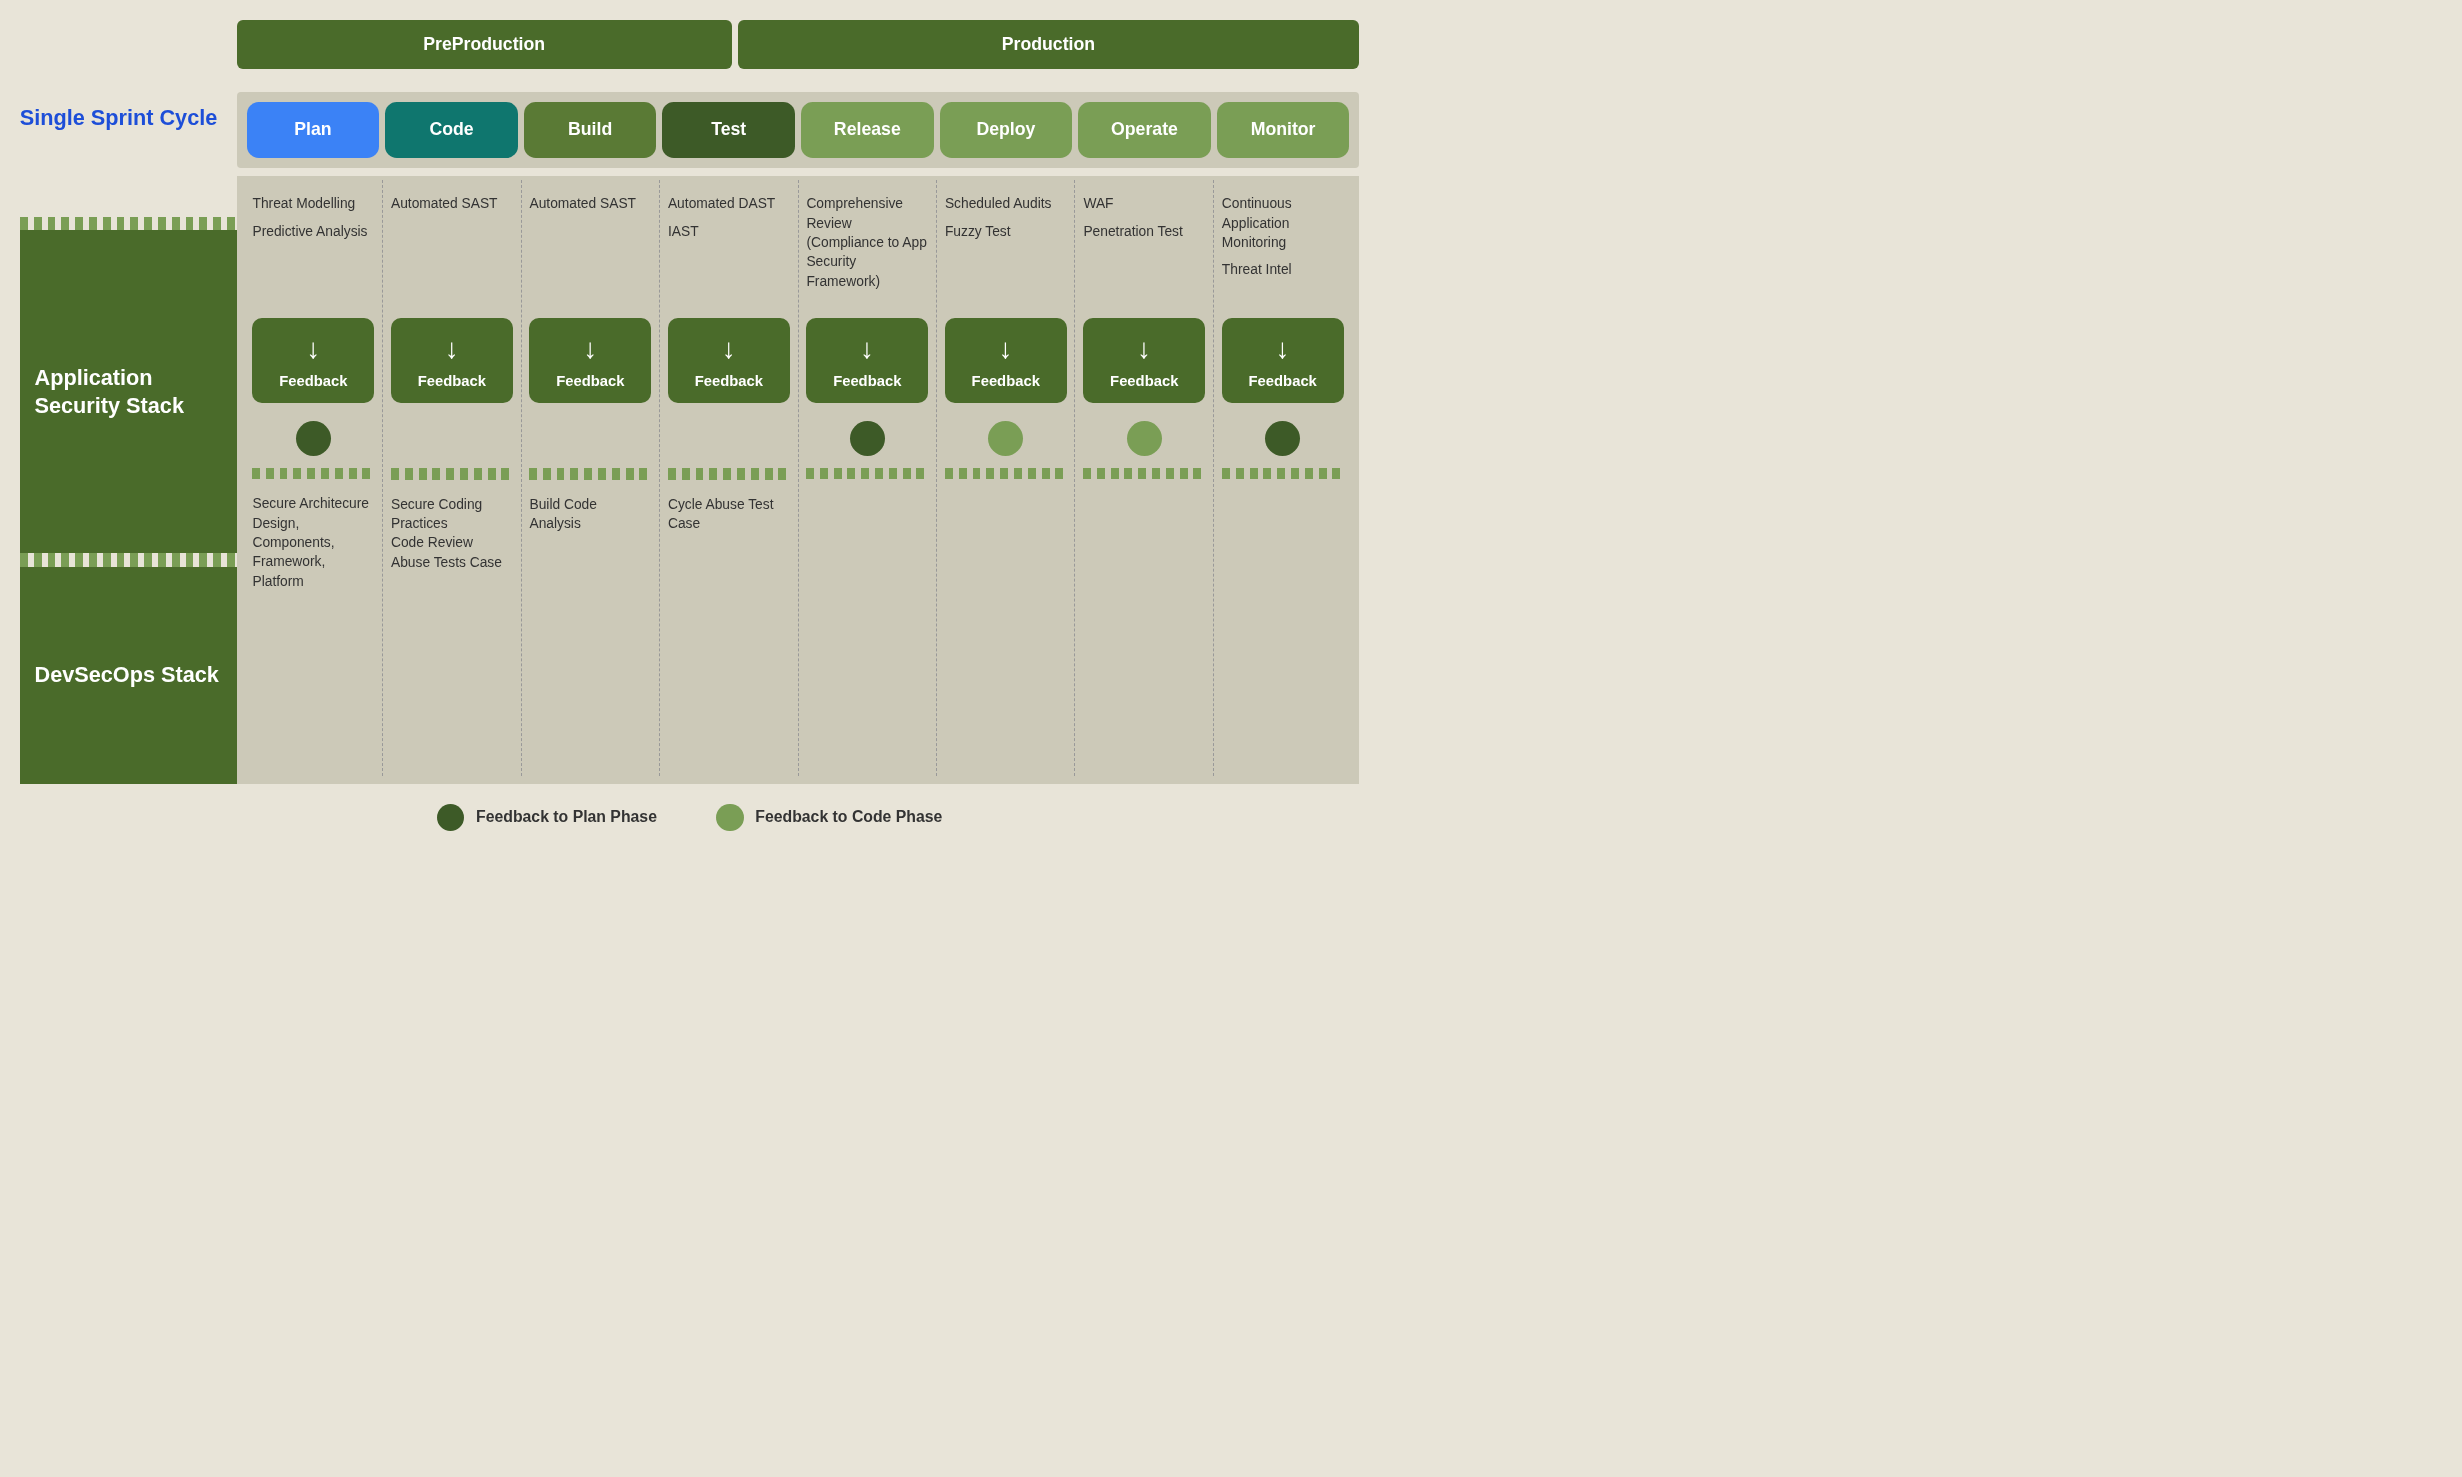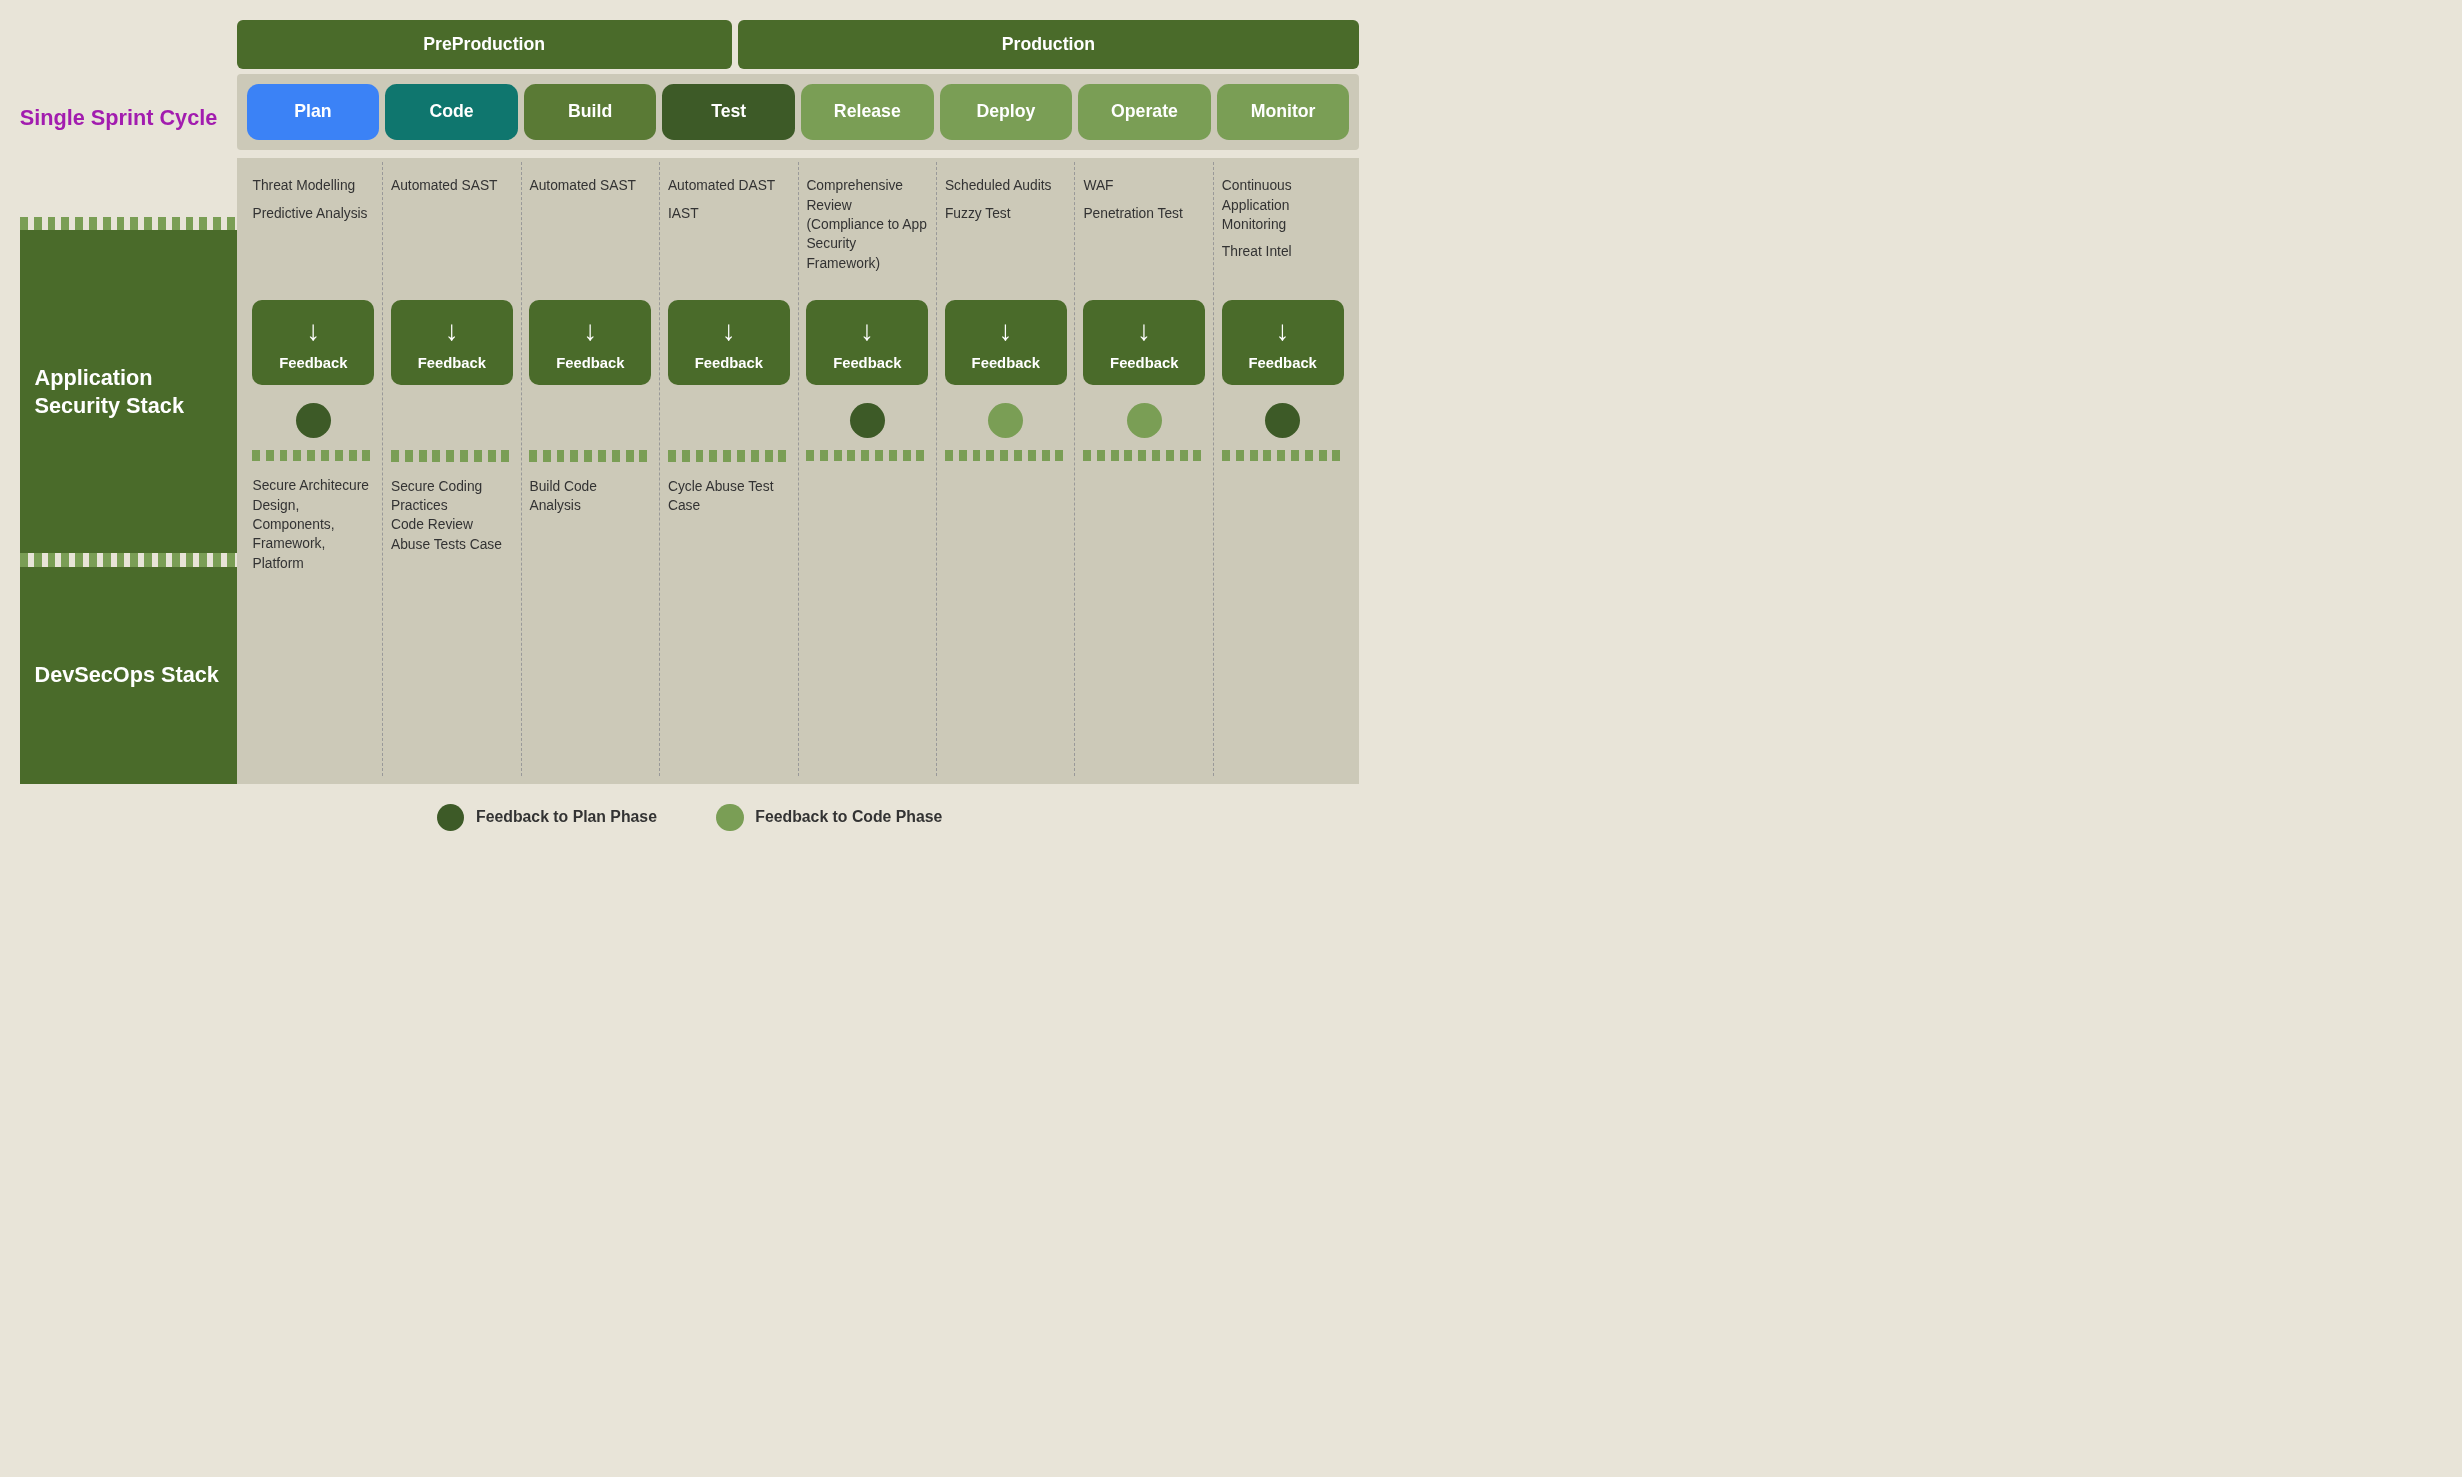--- a/index.html
+++ b/index.html
@@ -32,21 +32,21 @@
       height: 197px;
       display: flex;
       flex-direction: column;
       justify-content: center;
       padding: 9.9px 0;
     }
 
     .sidebar-top .sprint-label {
       font-weight: bold;
       font-size: 21.7px;
-      color: #a21caf;
+      color: #1d4ed8;
       line-height: 1.2;
     }
 
     .sidebar-divider {
       height: 13.8px;
       background: repeating-linear-gradient(
         90deg,
         #7a9e55 0px, #7a9e55 7.9px,
         transparent 7.9px, transparent 13.8px
       );
@@ -221,21 +221,21 @@
     .legend-dot {
       width: 27.6px;
       height: 27.6px;
       border-radius: 50%;
     }
     .legend-dot.dark { background: #3d5a27; }
     .legend-dot.medium { background: #7a9e55; }
 
     .top-header-row {
       display: flex;
-      margin-bottom: 5px;
+      margin-bottom: 23px;
       gap: 5.9px;
     }
 
     .preprod-header {
       flex: 0 0 calc(591px - 0px);
       background: #4a6b2a;
       color: white;
       font-weight: bold;
       font-size: 17.7px;
       text-align: center;

